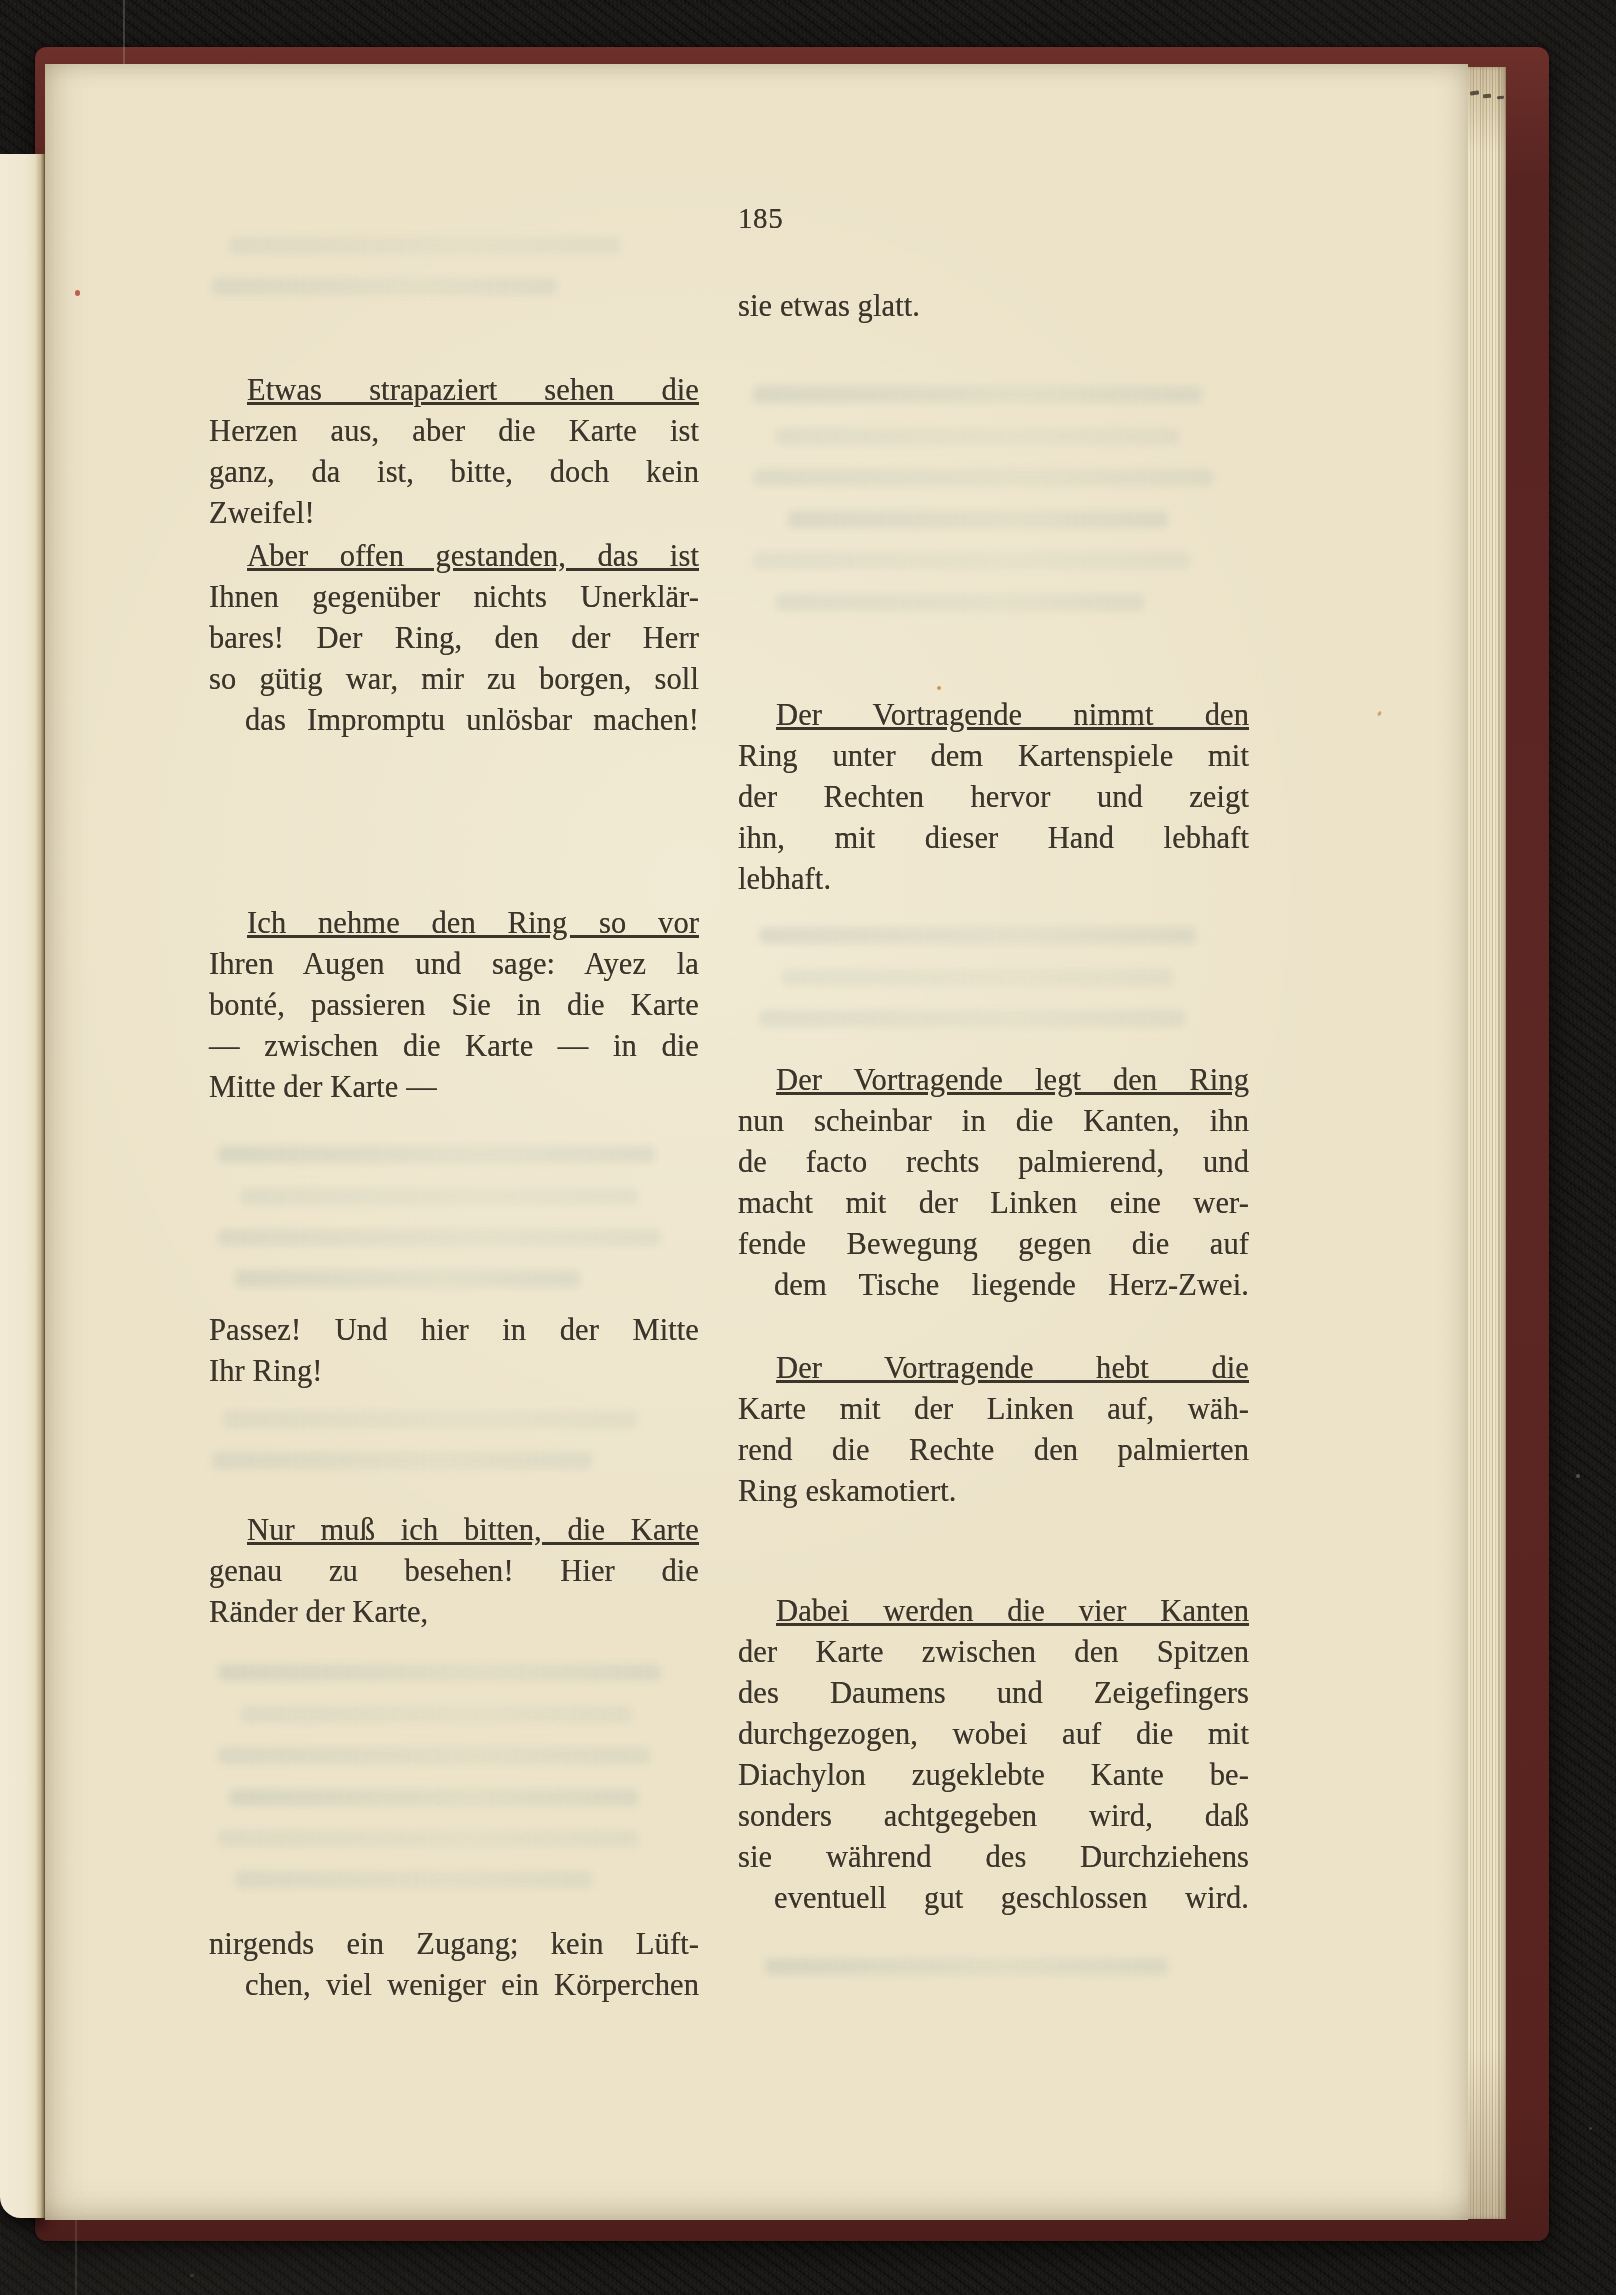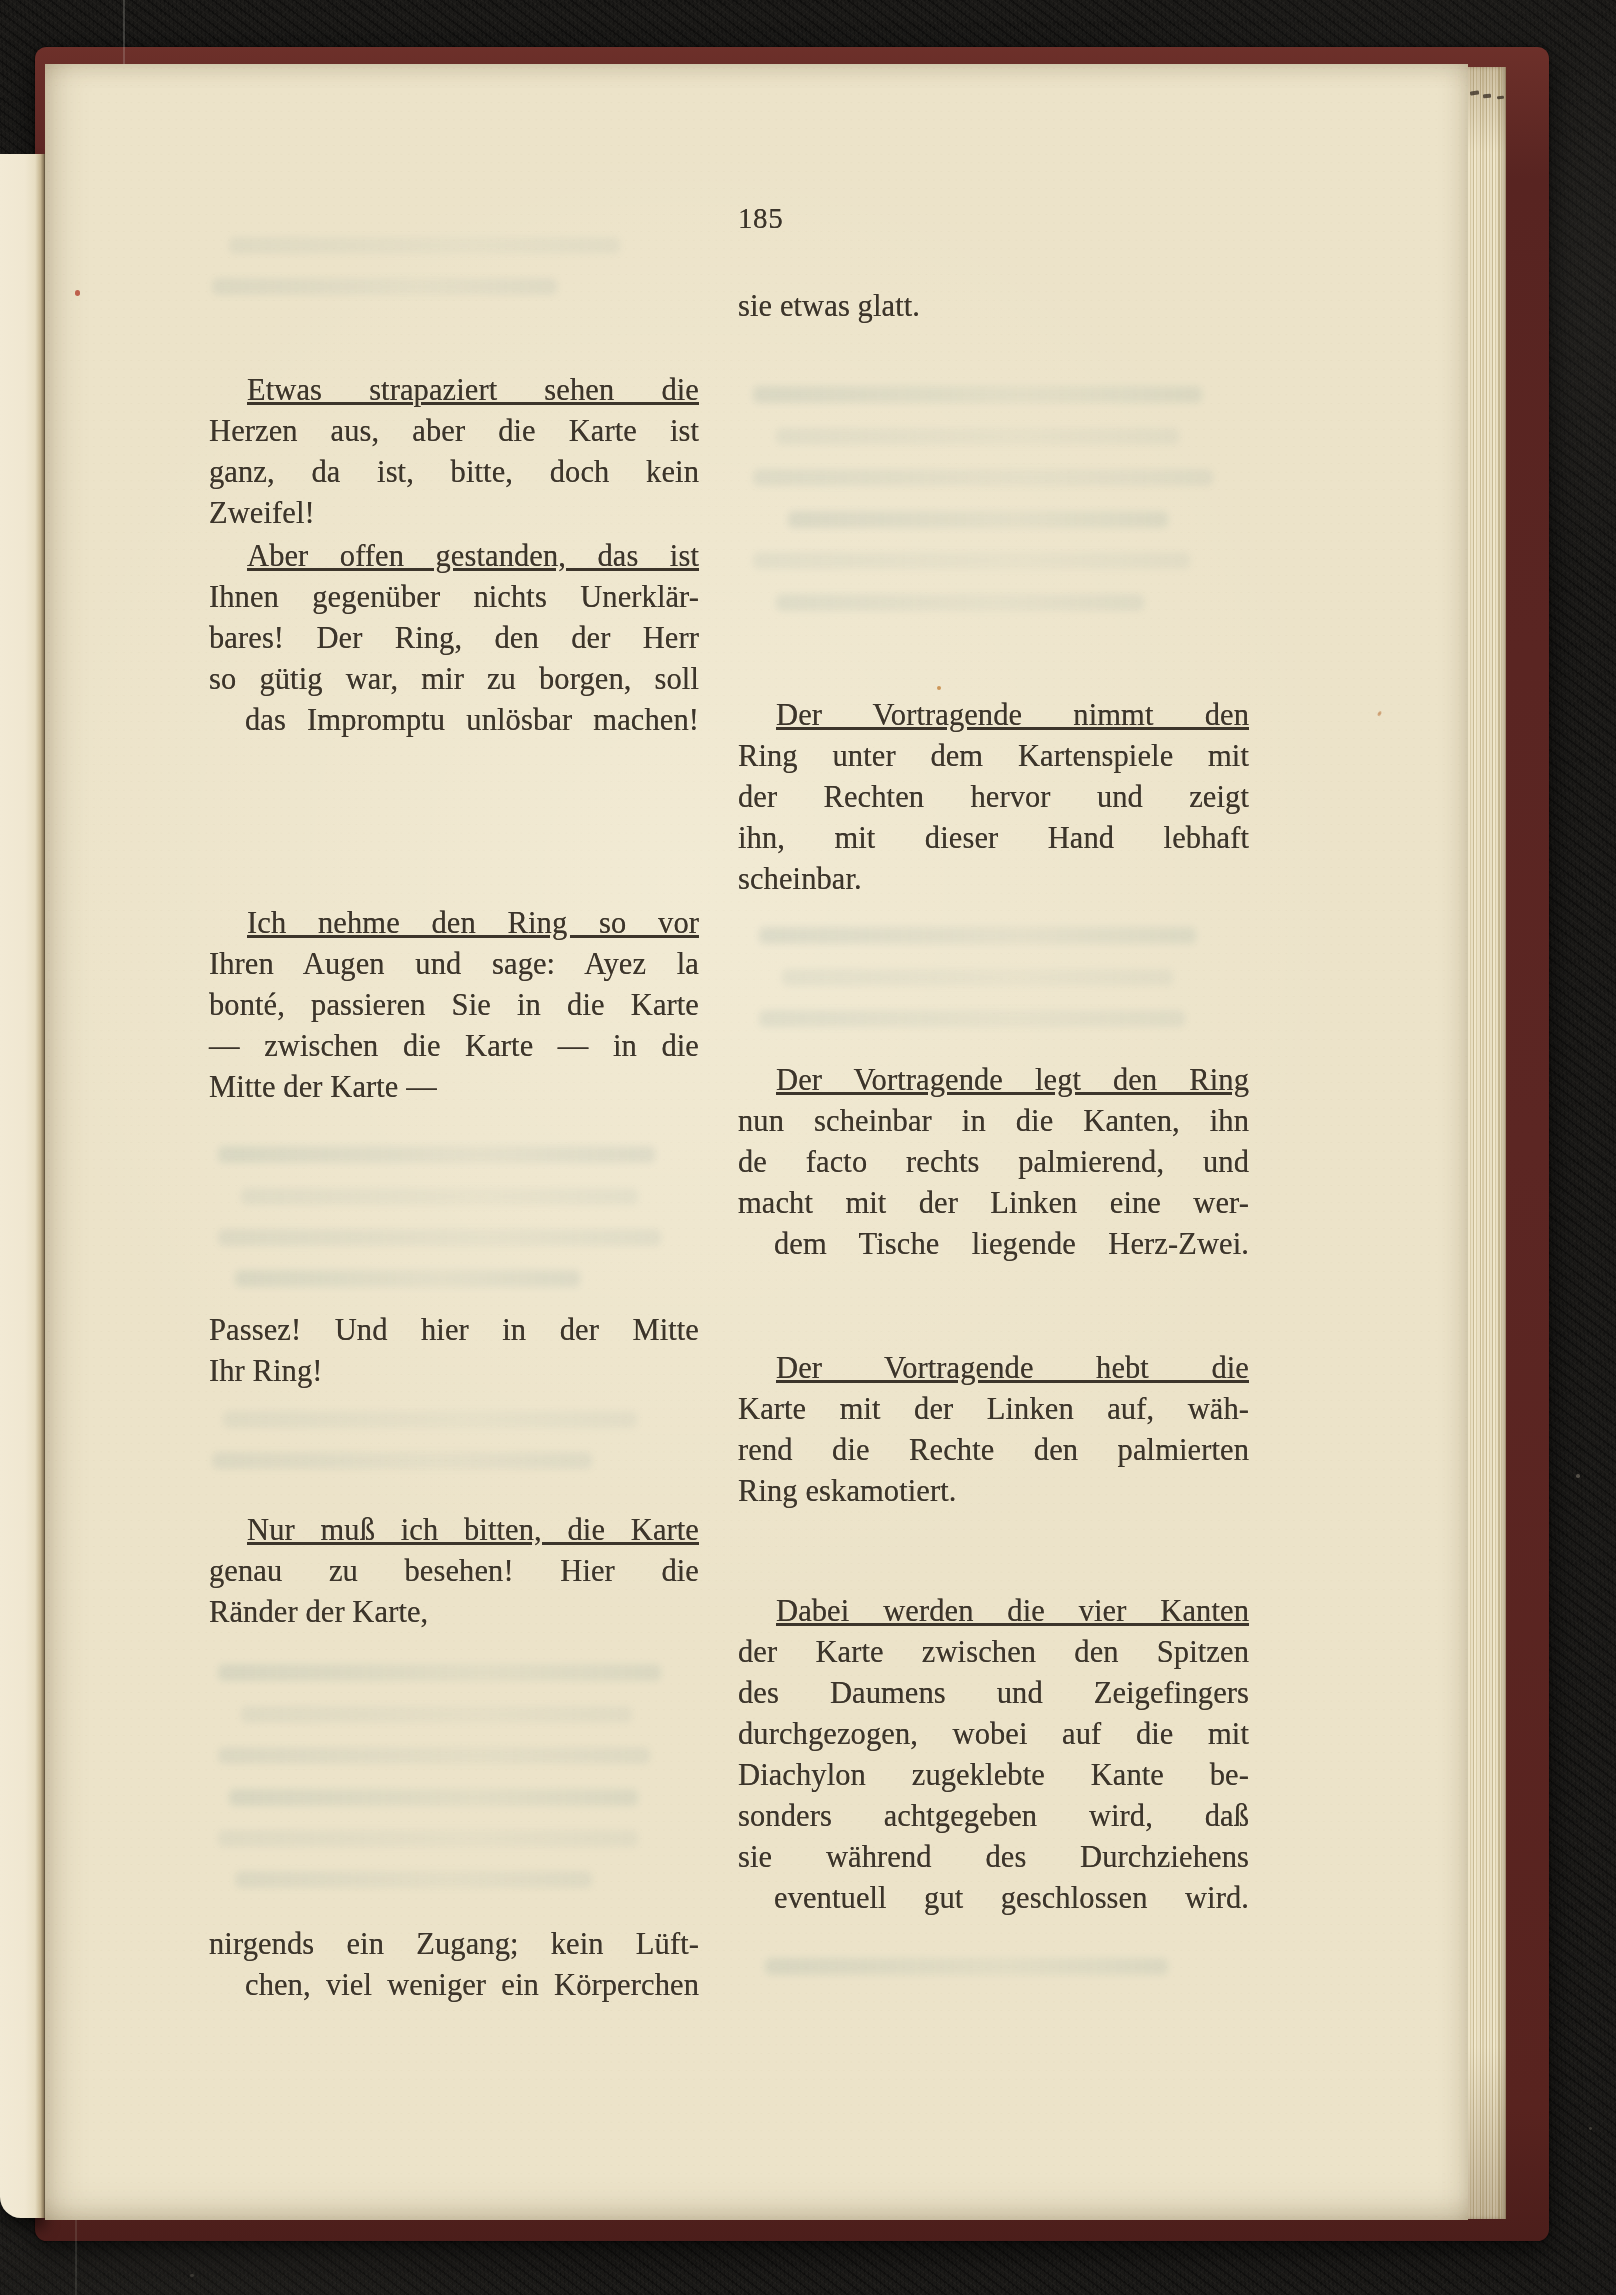--- a/index.html
+++ b/index.html
@@ -139,27 +139,28 @@
     <div class="page-number">185</div>
 
     <div class="para rcol" style="top:222px;">
         <div class="tline last">sie etwas glatt.</div>
       </div>
     <div class="para rcol indent" style="top:631px;">
         <div class="tline">Der Vortragende nimmt den</div>
         <div class="tline">Ring unter dem Kartenspiele mit</div>
         <div class="tline">der Rechten hervor und zeigt</div>
         <div class="tline">ihn, mit dieser Hand lebhaft</div>
-        <div class="tline last">scheinbar.</div>
+        <div class="tline last">lebhaft.</div>
       </div>
     <div class="para rcol indent fill-last" style="top:996px;">
         <div class="tline">Der Vortragende legt den Ring</div>
         <div class="tline">nun scheinbar in die Kanten, ihn</div>
         <div class="tline">de facto rechts palmierend, und</div>
         <div class="tline">macht mit der Linken eine wer-</div>
+        <div class="tline">fende Bewegung gegen die auf</div>
         <div class="tline last">dem Tische liegende Herz-Zwei.</div>
       </div>
     <div class="para rcol indent" style="top:1284px;">
         <div class="tline">Der Vortragende hebt die</div>
         <div class="tline">Karte mit der Linken auf, wäh-</div>
         <div class="tline">rend die Rechte den palmierten</div>
         <div class="tline last">Ring eskamotiert.</div>
       </div>
     <div class="para rcol indent fill-last" style="top:1527px;">
         <div class="tline">Dabei werden die vier Kanten</div>

